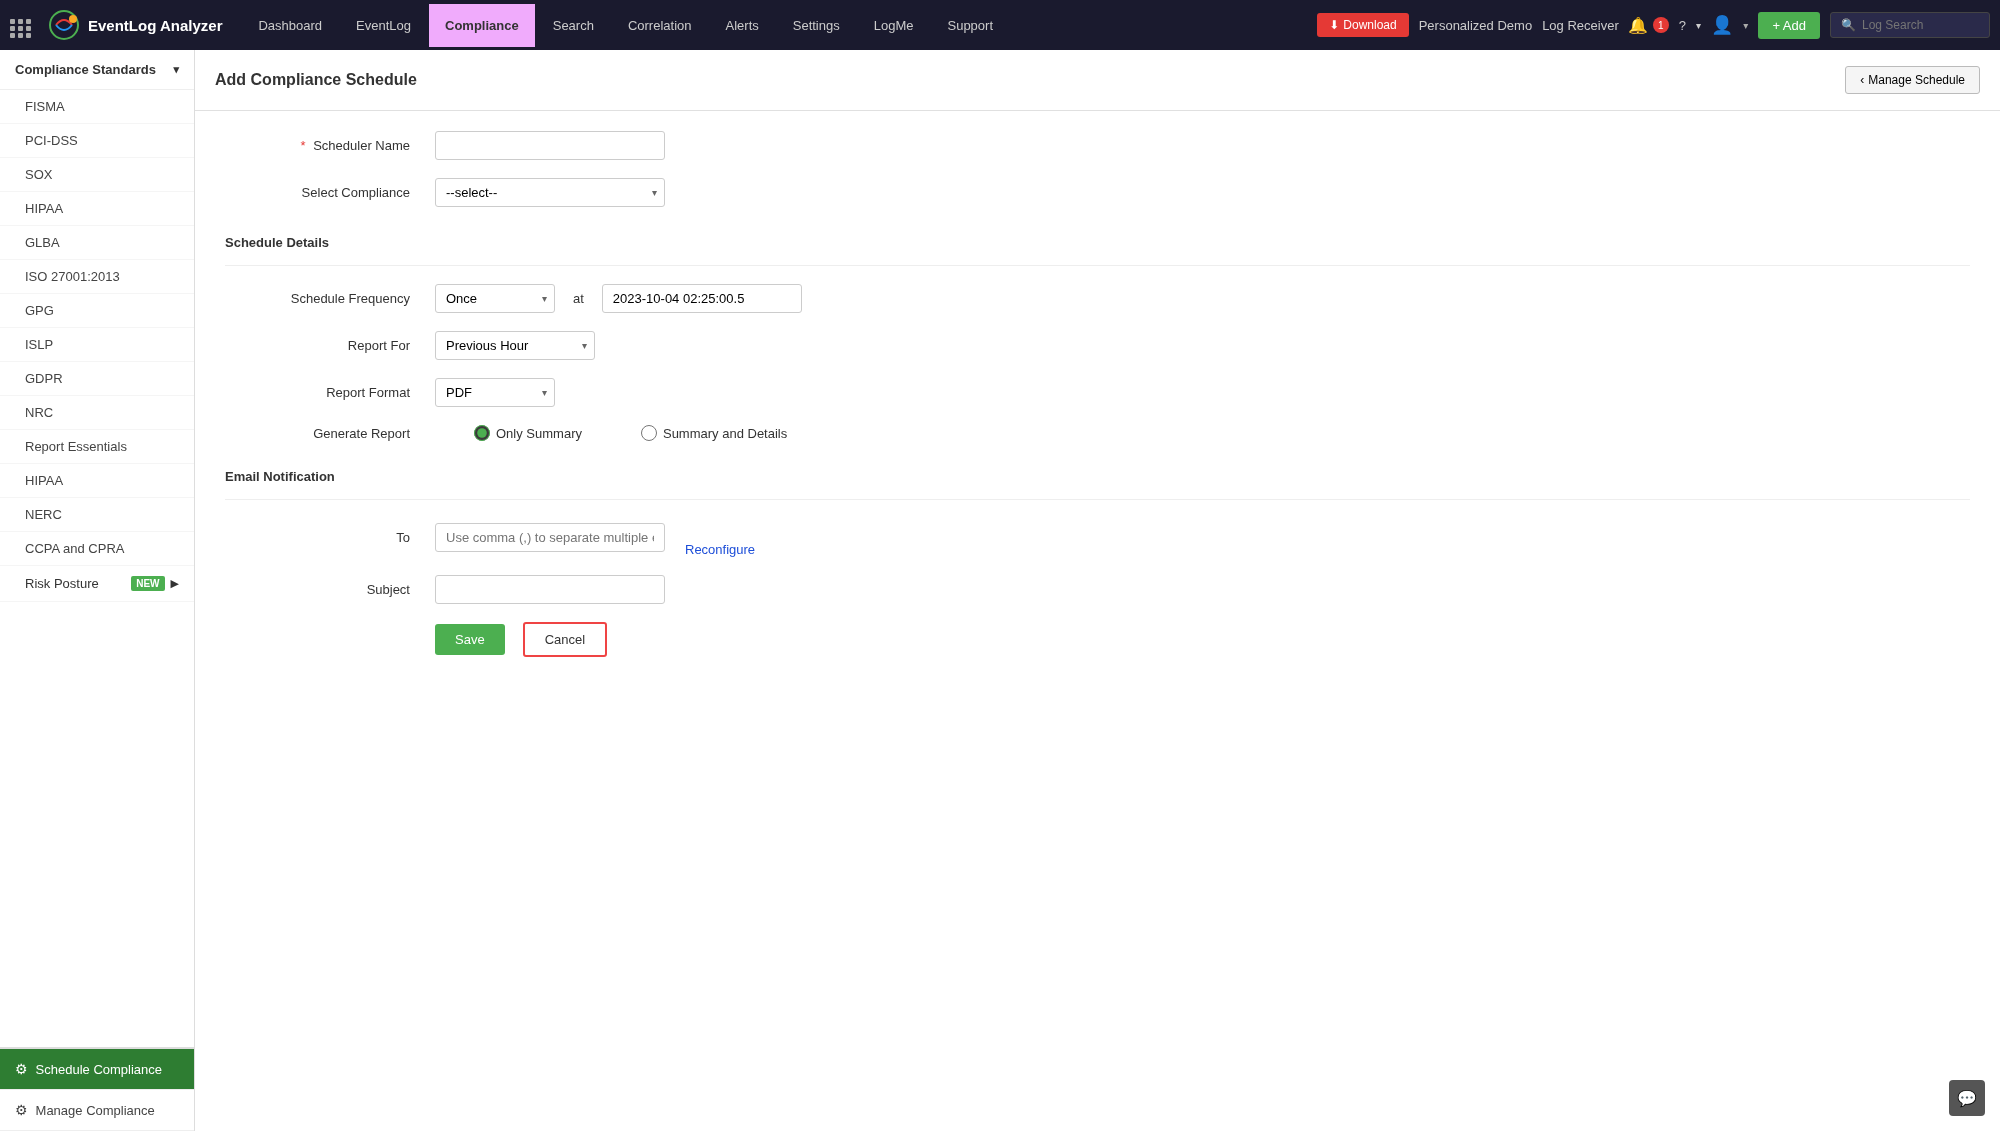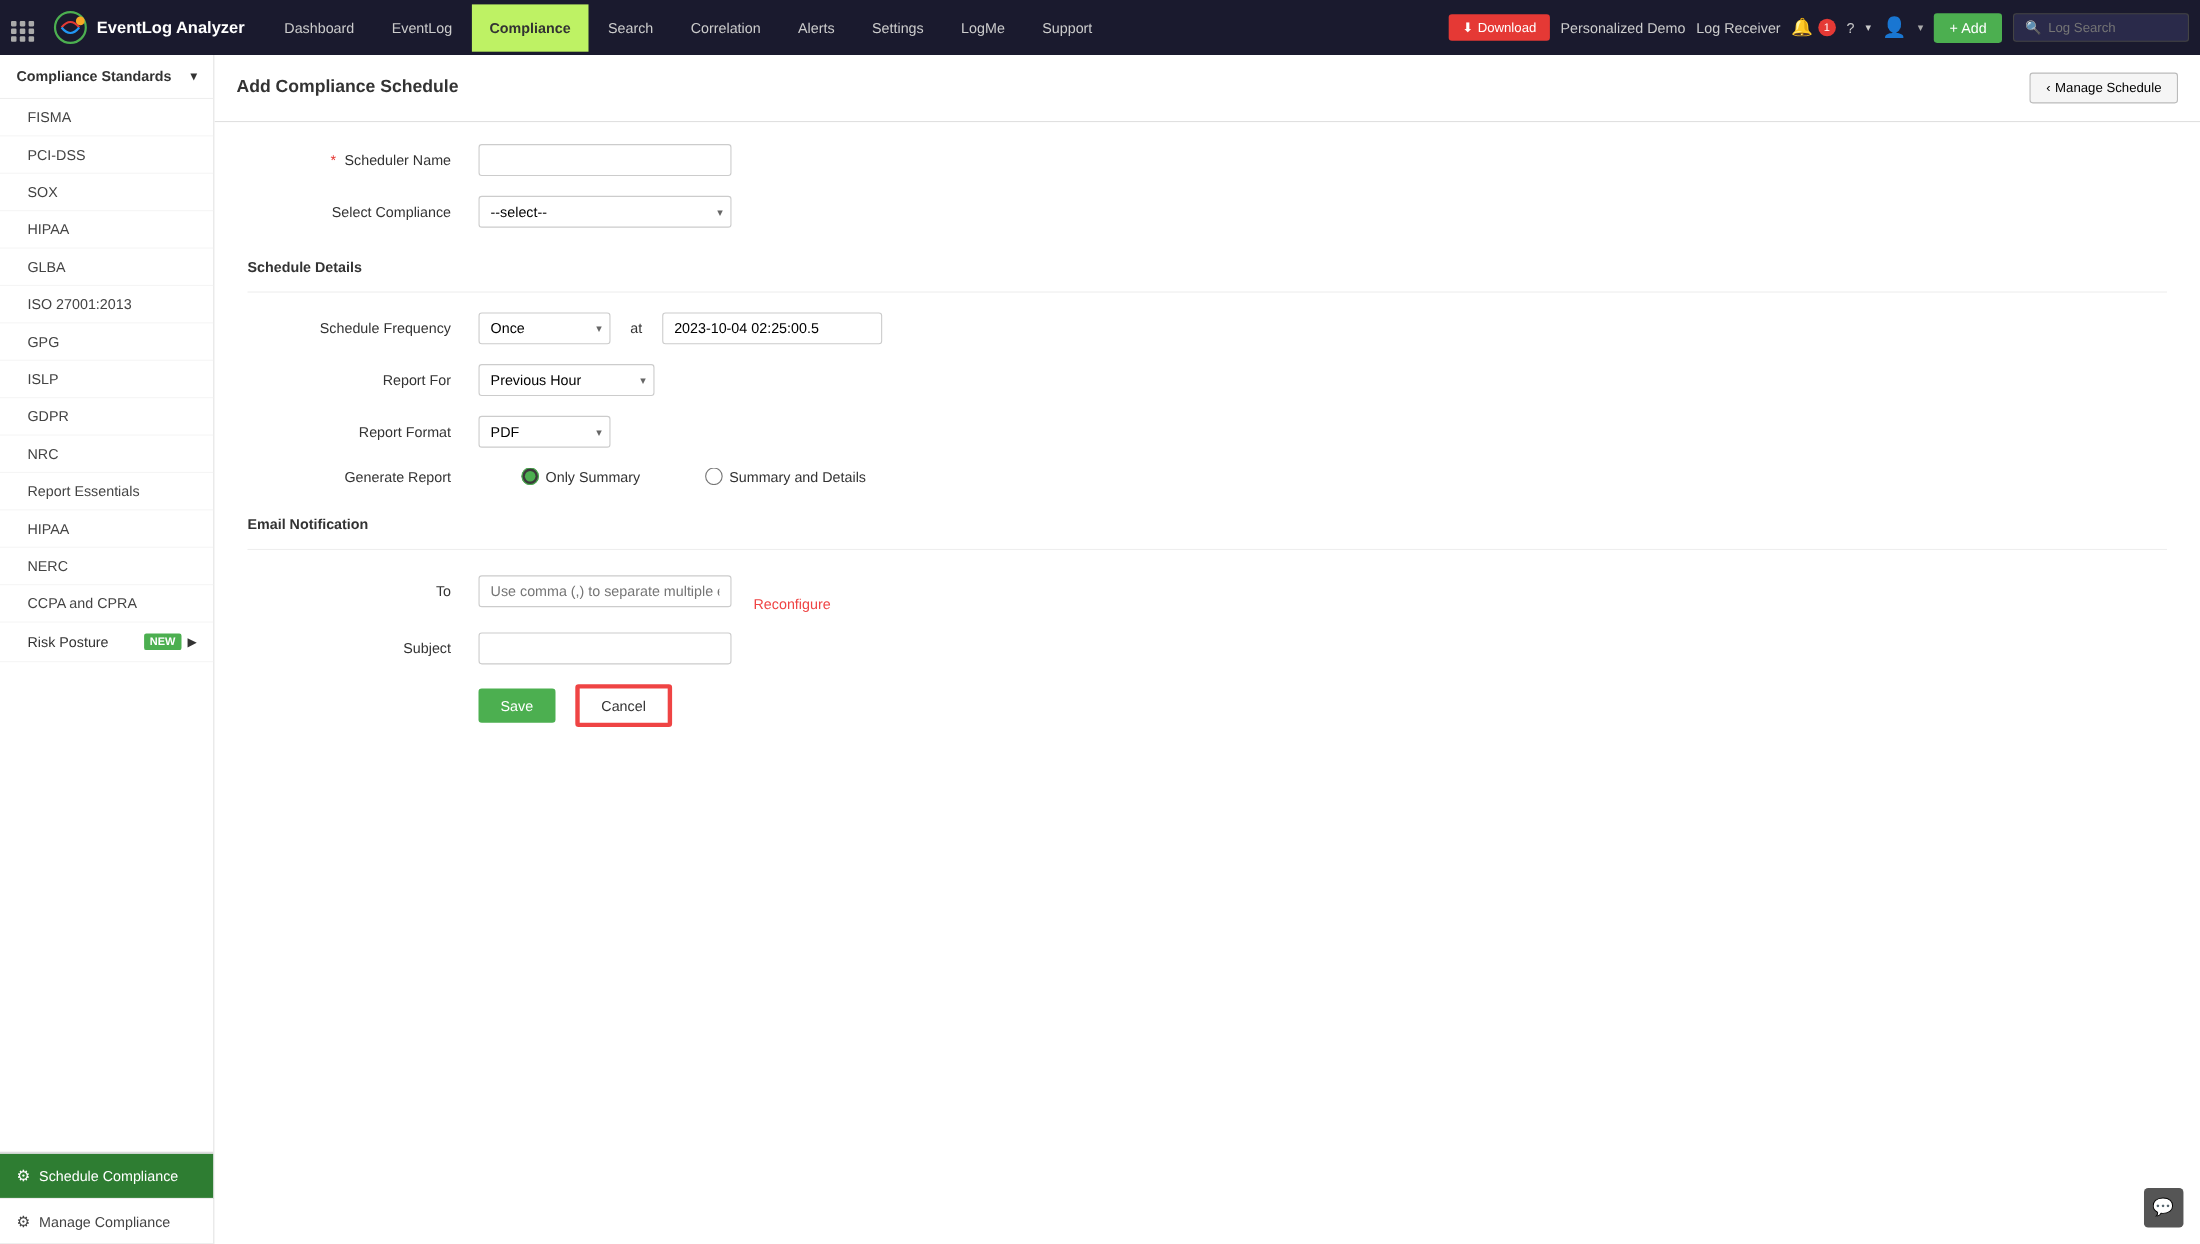--- a/index.html
+++ b/index.html
@@ -34,21 +34,21 @@
       gap: 2px;
     }
     .nav-item {
       padding: 14px 16px;
       color: #ccc;
       cursor: pointer;
       font-size: 13px;
       white-space: nowrap;
     }
     .nav-item.active {
-      background: #bef264;
+      background: #f0abfc;
       color: #333;
       font-weight: bold;
     }
     .navbar-right {
       display: flex;
       align-items: center;
       gap: 10px;
       margin-left: auto;
     }
     .btn-download {
@@ -281,29 +281,29 @@
       border: none;
       padding: 8px 20px;
       border-radius: 3px;
       cursor: pointer;
       font-size: 13px;
       margin-right: 8px;
     }
     .btn-cancel {
       background: #fff;
       color: #333;
-      border: 4px solid #ef4444;
+      border: 2px solid #ef4444;
       padding: 8px 20px;
       border-radius: 3px;
       cursor: pointer;
       font-size: 13px;
     }
 
     .reconfigure-link {
-      color: #ef4444;
+      color: #1d4ed8;
       text-decoration: none;
       font-size: 13px;
       cursor: pointer;
       margin-left: 10px;
       margin-top: 24px;
     }
 
     
     .chat-btn {
       position: fixed;

